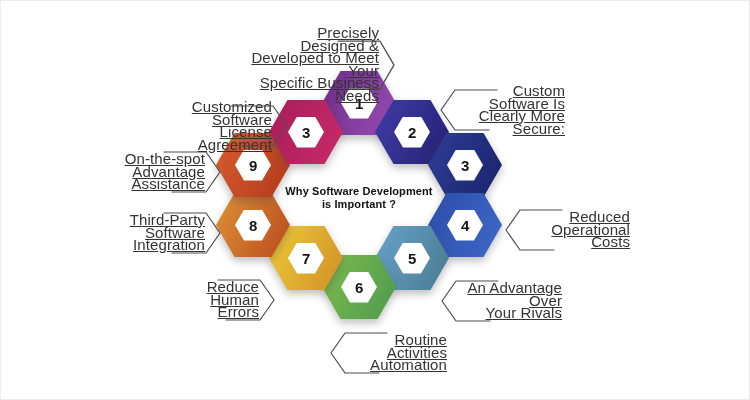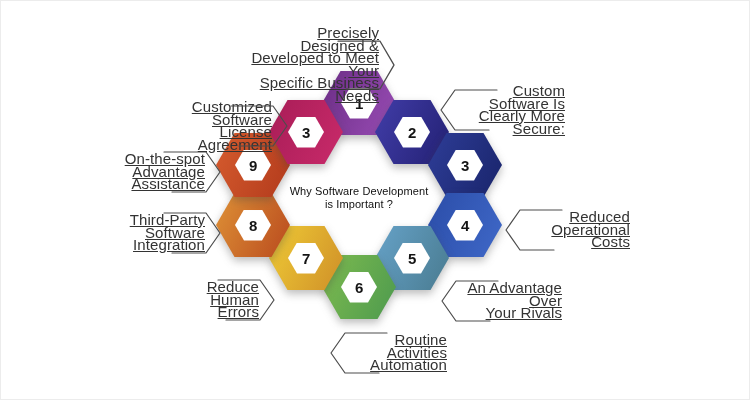--- a/index.html
+++ b/index.html
@@ -22,21 +22,21 @@
   .label{position:absolute;font-size:15px;line-height:12.5px;color:#333;text-decoration:underline;}
   .label .txt{white-space:pre-line;letter-spacing:.1px;}
   .ta-r{text-align:right;}
   .ta-l{text-align:right;}
   .bracket{position:absolute;top:50%;transform:translateY(-50%);}
   .bracket polyline{fill:none;stroke:#4d4d4d;stroke-width:1.2;stroke-linejoin:round;stroke-linecap:round;}
   .br{right:-17px;}
   .bl{left:-14px;}
   
   .center-title{position:absolute;left:278px;top:184px;width:160px;
-    text-align:center;font-weight:400;font-size:11px;line-height:13px;
+    text-align:center;font-weight:700;font-size:11px;line-height:13px;
     white-space:pre-line;color:#101010;letter-spacing:.1px;}
 </style>
 </head>
 <body>
 
 <div id="canvas">
 
   <div class="center-title">Why Software Development
 is Important ?</div>
 

